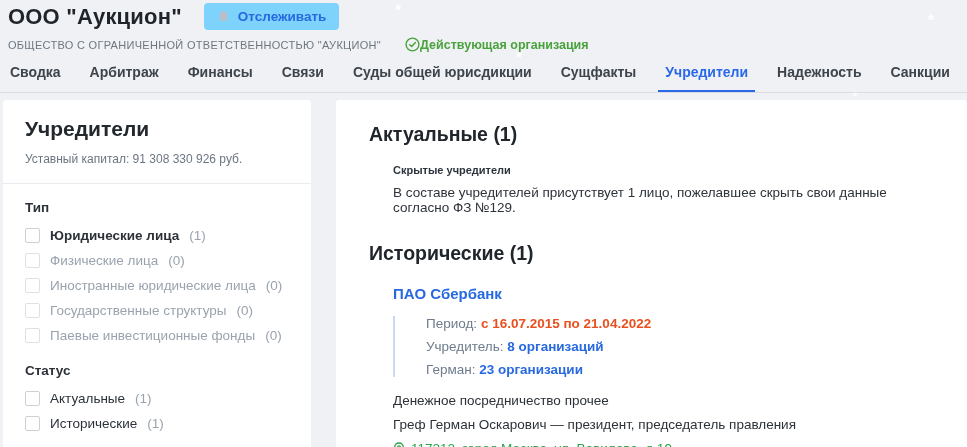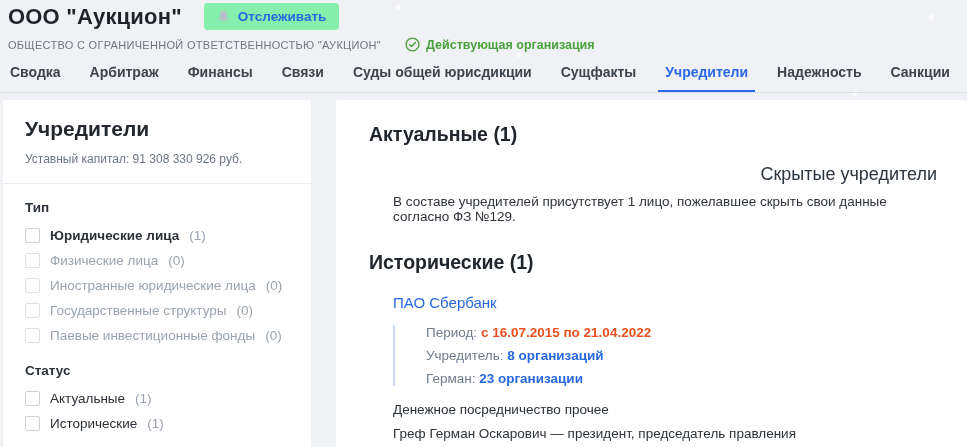--- a/index.html
+++ b/index.html
@@ -11,29 +11,29 @@
     color:#2c3238;
   }
   .snowflake { position:absolute; color:#ffffff; font-weight:bold; pointer-events:none; opacity:.9; }
 
   
   .page-header { padding:3px 0 0 8px; position:relative; z-index:2; }
   .title-row { display:flex; align-items:center; gap:22px; }
   .company-name { font-size:22px; font-weight:bold; margin:0; color:#1f242a; letter-spacing:.2px; }
   .track-btn {
     display:inline-flex; align-items:center; gap:8px;
-    background:#86efac; border:none; border-radius:4px;
+    background:#7dd3fc; border:none; border-radius:4px;
     padding:6px 13px; cursor:pointer;
     font-family:"Liberation Sans", sans-serif;
     font-size:13.5px; font-weight:bold; color:#2769e0;
   }
   .bell-icon svg { display:block; }
   .subtitle-row { margin-top:7px; display:flex; align-items:center; gap:24px; }
   .full-name { font-size:11px; color:#6d7781; letter-spacing:.3px; }
-  .status-badge { display:inline-flex; align-items:flex-end; gap:6px; font-size:12.5px; font-weight:bold; color:#49a23c; }
+  .status-badge { display:inline-flex; align-items:flex-end; font-size:12.5px; font-weight:bold; color:#49a23c; }
   .check-circle-icon svg { display:block; }
 
   
   .tabs {
     margin-top:9px; height:32px; padding-left:10px;
     border-bottom:1px solid #dadde1;
     display:flex; gap:29px; white-space:nowrap; overflow:hidden;
     position:relative; z-index:2;
   }
   .tab { font-size:14px; font-weight:bold; color:#3d444c; padding-top:3px; position:relative; cursor:pointer; flex:none; }
@@ -55,25 +55,25 @@
   .check-item.muted .lbl { font-weight:normal; }
   .check-item.plain .lbl { font-weight:normal; }
   .checkbox { width:15px; height:15px; flex:none; border:1px solid #ccd1d7; border-radius:2px; background:#fff; }
   .muted .checkbox { border-color:#dde1e5; }
   .count { color:#9aa3ad; }
   .status-group { margin-top:20px; }
 
   .main { flex:1; align-self:stretch; padding:23px 30px 0 33px; }
   .section-title { font-size:19.5px; font-weight:bold; color:#20262c; margin:0; }
   .sub-block { margin:18px 0 0 24px; }
-  .hidden-title { font-size:18px; font-weight:normal; color:#2c343d; margin:0 0 9px;text-align:right; }
+  .hidden-title { font-size:11px; font-weight:bold; color:#2c343d; margin:0 0 9px; }
   .hidden-text { font-size:13.5px; color:#2e333a; margin:0; }
   .historical-title { margin-top:27px; }
   .founder-card { margin:20px 0 0 24px; }
-  .company-link { font-size:15px; font-weight:normal; color:#2769e0; text-decoration:none; cursor:pointer; }
+  .company-link { font-size:15px; font-weight:bold; color:#2769e0; text-decoration:none; cursor:pointer; }
   .meta-block { margin-top:13px; border-left:2px solid #c9d9f4; padding-left:31px; display:flex; flex-direction:column; gap:8px; font-size:13.5px; }
   .meta-label { color:#6e7c8c; }
   .orange { color:#e8511f; font-weight:bold; }
   .blue-link { color:#2769e0; font-weight:bold; text-decoration:none; cursor:pointer; }
   .detail-lines { margin-top:14px; font-size:13.5px; line-height:19px; color:#2c3238; }
   .detail-lines > div { margin-bottom:5px; }
   .address-line { color:#27a348; display:flex; align-items:center; gap:6px; }
   .pin-icon svg { display:block; }
 </style>
 </head>

